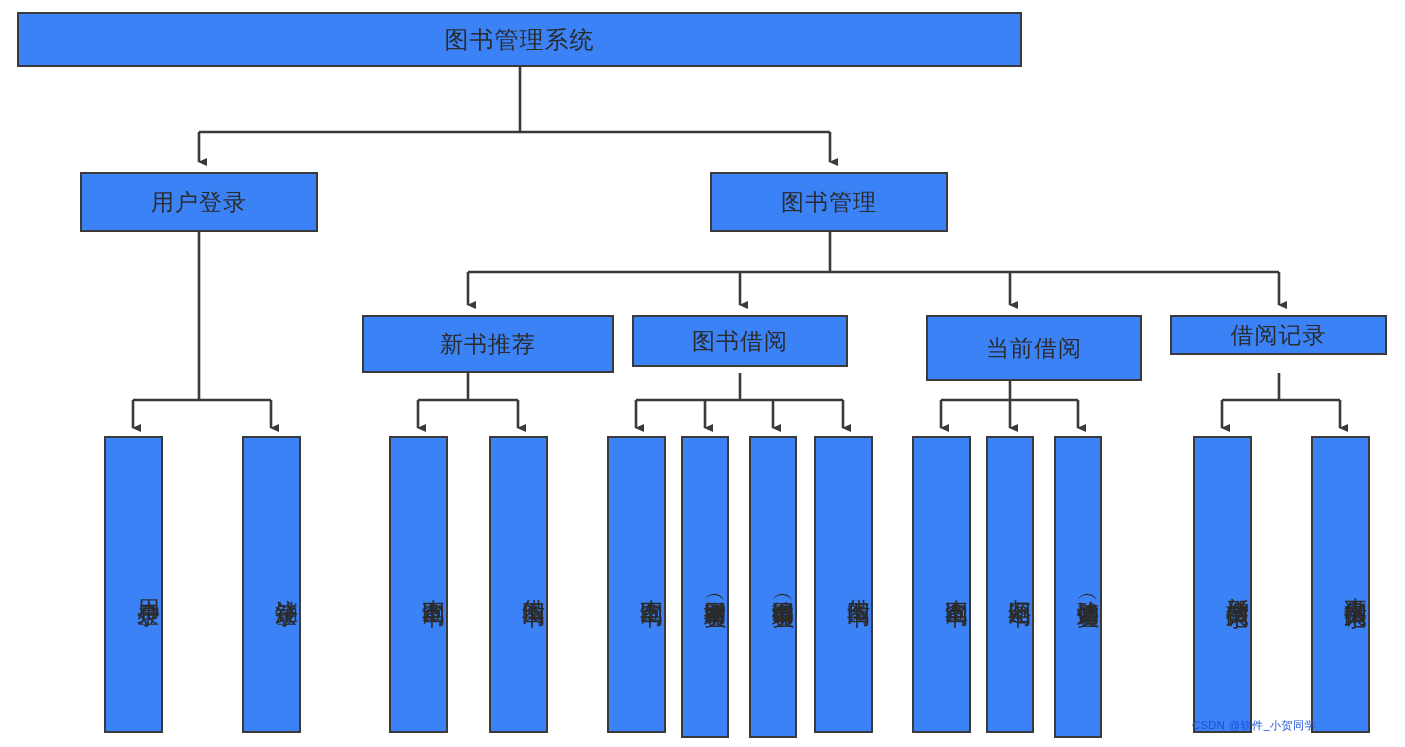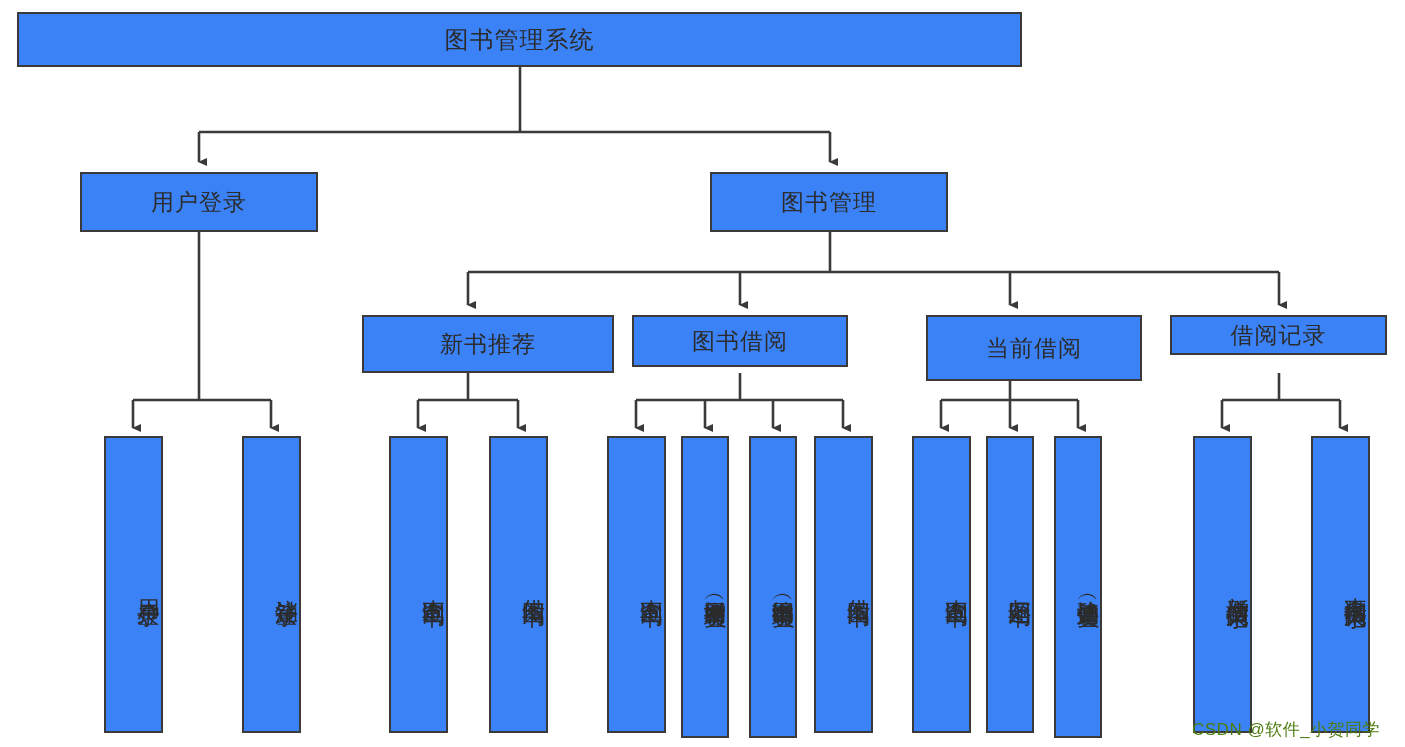--- a/index.html
+++ b/index.html
@@ -39,22 +39,22 @@
   }
   .node.v .lbl{
     writing-mode:vertical-rl;
     text-orientation:upright;
     white-space:normal;
   }
   .node.v.narrow{ font-size:22px; letter-spacing:1px; }
 
   .watermark{
     position:absolute;
-    font-size:17px;
-    color:#4d7c0f;
+    font-size:11px;
+    color:#1d4ed8;
     white-space:nowrap;
     letter-spacing:0.5px;
     pointer-events:none;
   }
 </style>
 </head>
 <body>
 
 <div id="canvas">
 

